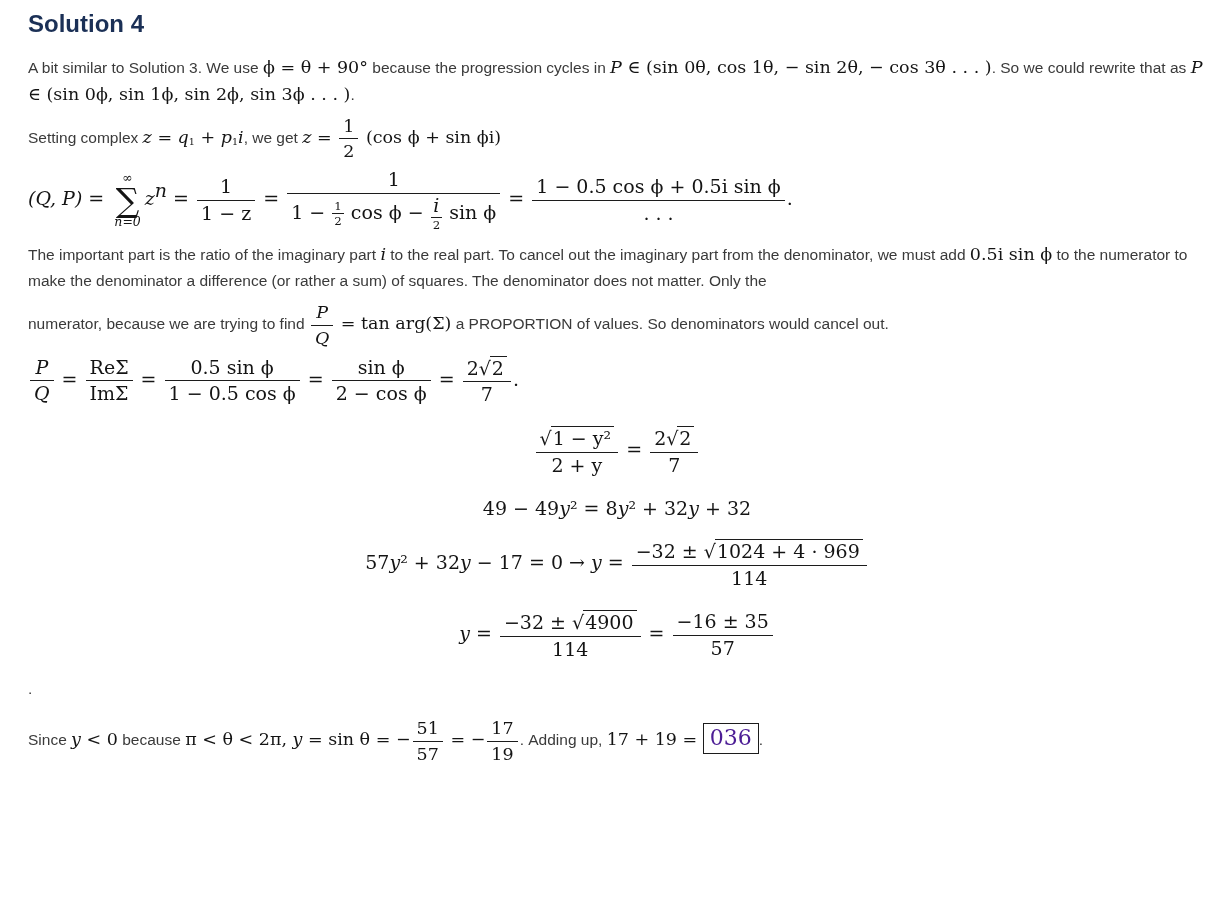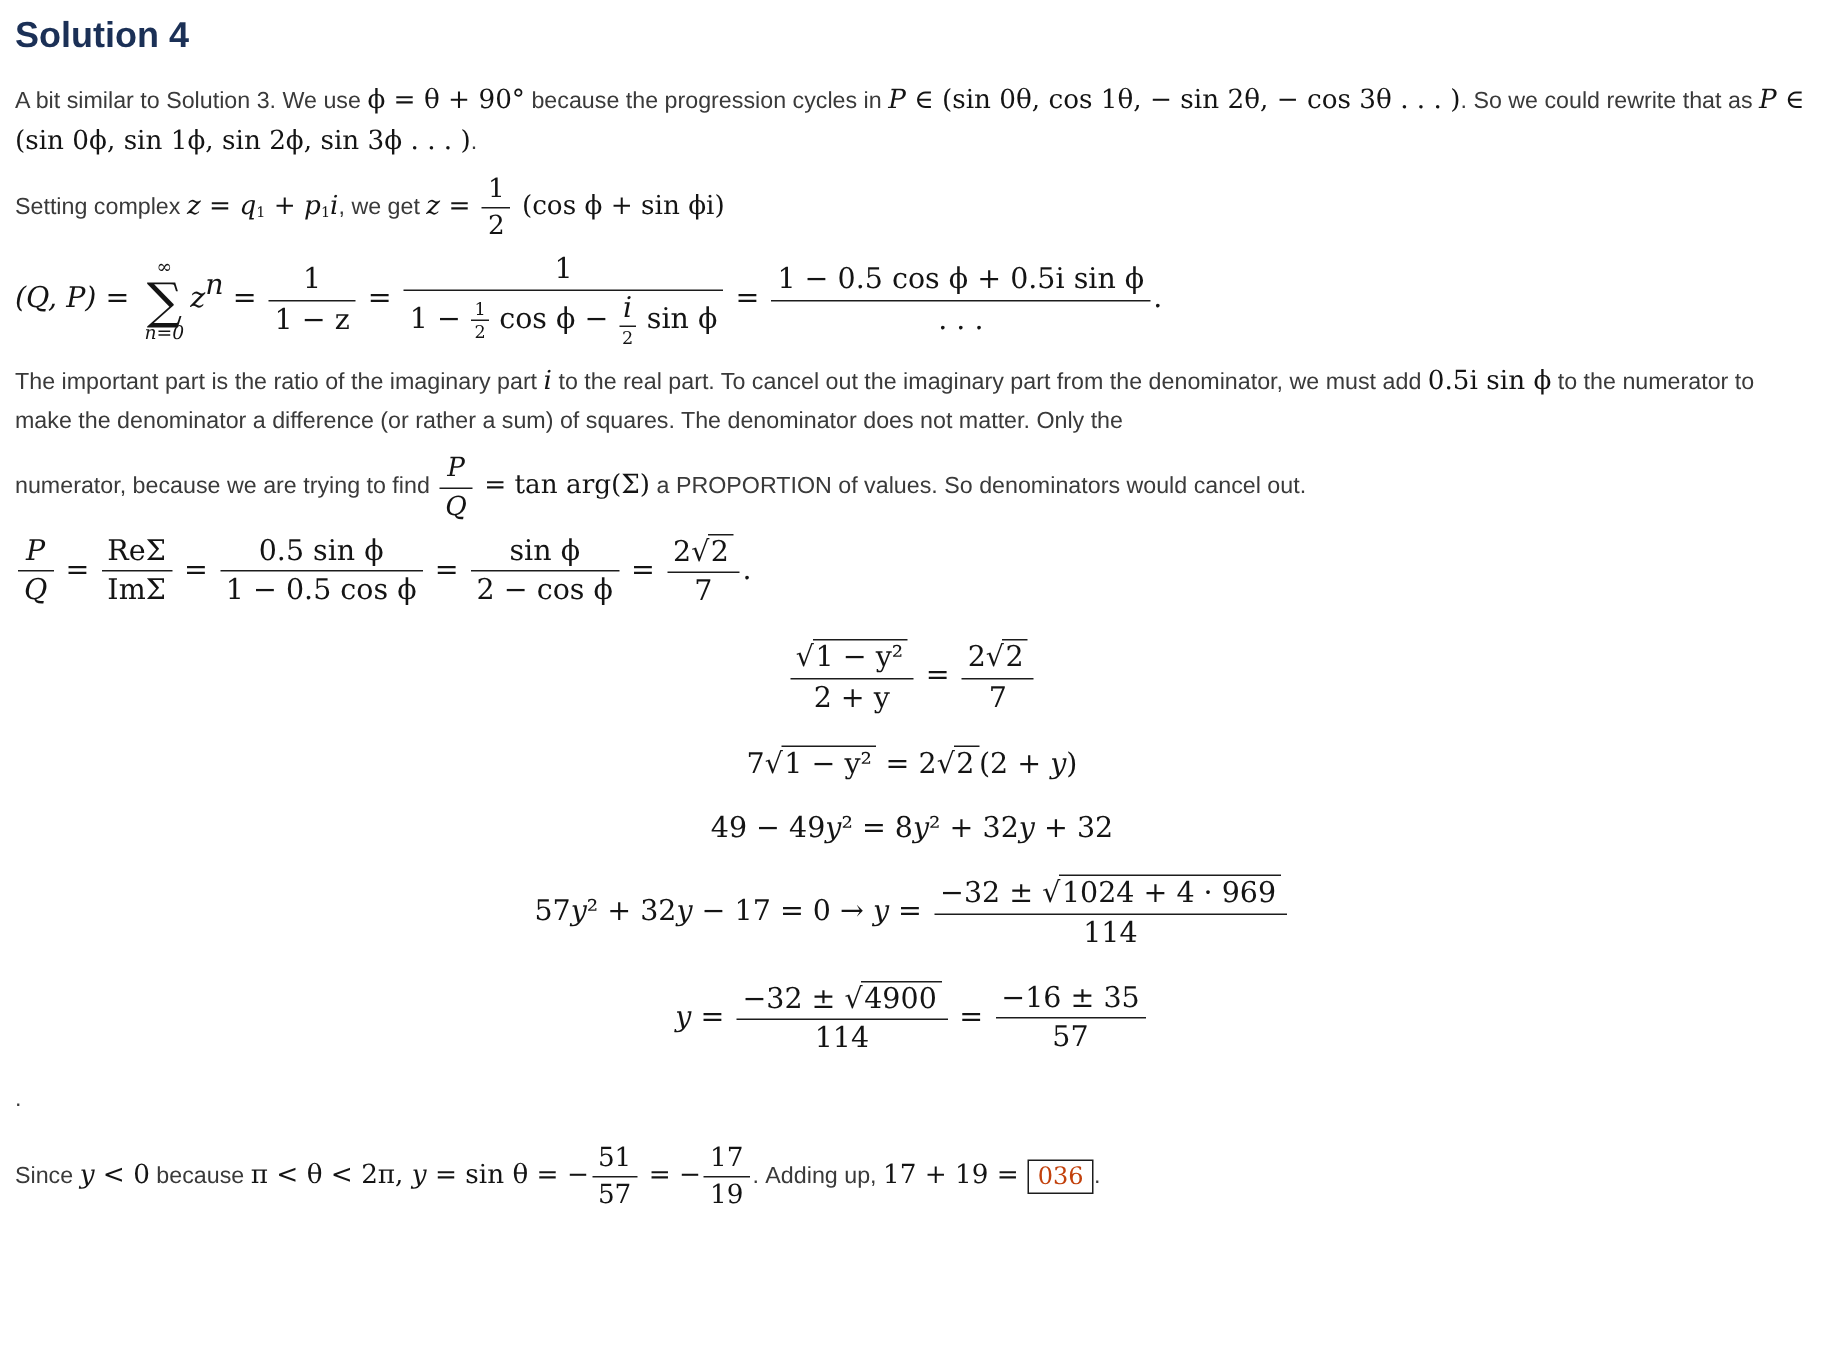--- a/index.html
+++ b/index.html
@@ -1,19 +1,19 @@
 <!DOCTYPE html>
 <html><head>
 <meta charset="utf-8">
 <style>
   *{box-sizing:border-box}
   html,body{margin:0;padding:0}
   body{width:1216px;height:909px;background:#ffffff;overflow:hidden;
        font-family:"Liberation Sans",sans-serif;color:#3a3a3a}
-  .page{padding:6px 10px 0 10px}
+  .page{padding:6px 10px 0 28px}
   h1{font-size:24px;line-height:28px;font-weight:700;color:#1b3056;
      margin:4px 0 16px;font-family:"Liberation Sans",sans-serif}
   p.body{font-size:15.5px;line-height:26px;margin:0 0 8px}
   .m,.mi{font-family:"DejaVu Serif",serif;font-size:17.5px;color:#141414}
   .mi{font-style:italic}
   .frac{display:inline-block;vertical-align:middle;text-align:center;line-height:1.15;
         margin:0 2px;font-family:"DejaVu Serif",serif;color:#141414;font-size:17.5px}
   .frac>.fn{display:block;padding:0 4px 2px}
   .frac>.fd{display:block;border-top:1.4px solid #1c1c1c;padding:2px 4px 0}
   .sfrac{display:inline-block;vertical-align:middle;text-align:center;line-height:1.05;
@@ -27,21 +27,21 @@
   .sqrt{white-space:nowrap;display:inline-block}
   .sqrt>.rg{display:inline-block}
   .sqrt>.rc{display:inline-block;border-top:1.4px solid #1c1c1c;margin-left:-1px;
             padding:0 3px 0 2px;line-height:1.2}
   .eqline{margin:4px 0 10px;font-family:"DejaVu Serif",serif;font-size:18px;color:#141414}
   .eqline .m,.eqline .mi,.eqline .frac{font-size:19px}
   .disp{text-align:center;margin:20px 0;font-family:"DejaVu Serif",serif;
         font-size:19px;color:#141414}
   .disp .m,.disp .mi,.disp .frac{font-size:19px}
   .boxed{display:inline-block;border:1.4px solid #1c1c1c;padding:0 6px;line-height:1.3;
-         font-family:"DejaVu Serif",serif;font-size:16px;color:#c2410c}
+         font-family:"DejaVu Serif",serif;font-size:22px;color:#4c1d95}
   sub.ss,sup.ss{font-size:.62em;line-height:0}
   sup.ss{vertical-align:.45em}
   sub.ss{vertical-align:-.2em}
   .dotline{font-size:15.5px;margin:18px 0 8px}
   p.final{margin-top:20px}
 </style>
 </head>
 <body>
 
 <div class="page">
@@ -61,21 +61,20 @@
 
   <p class="body"><span class="t">The important part is the ratio of the imaginary part </span><span class="mi">i</span><span class="t"> to the real part. To cancel out the imaginary part from the denominator, we must add </span><span class="m">0.5i sin ϕ</span><span class="t"> to the numerator to make the denominator a difference (or rather a sum) of squares. The denominator does not matter. Only the</span></p>
 
   <p class="body"><span class="t">numerator, because we are trying to find </span><span class="frac"><span class="fn mi">P</span><span class="fd mi">Q</span></span><span class="m"> = tan arg(Σ)</span><span class="t"> a PROPORTION of values. So denominators would cancel out.</span></p>
 
   <div class="eqline"><span class="frac"><span class="fn mi">P</span><span class="fd mi">Q</span></span><span class="m"> = </span><span class="frac"><span class="fn">ReΣ</span><span class="fd">ImΣ</span></span><span class="m"> = </span><span class="frac"><span class="fn">0.5 sin ϕ</span><span class="fd">1 − 0.5 cos ϕ</span></span><span class="m"> = </span><span class="frac"><span class="fn">sin ϕ</span><span class="fd">2 − cos ϕ</span></span><span class="m"> = </span><span class="frac"><span class="fn"><span>2</span><span class="sqrt"><span class="rg">√</span><span class="rc">2</span></span></span><span class="fd">7</span></span><span class="m">.</span></div>
 
 
   <div class="disp"><span class="frac"><span class="fn"><span class="sqrt"><span class="rg">√</span><span class="rc">1 − y²</span></span></span><span class="fd">2 + y</span></span><span class="m"> = </span><span class="frac"><span class="fn"><span>2</span><span class="sqrt"><span class="rg">√</span><span class="rc">2</span></span></span><span class="fd">7</span></span></div>
 
-  <div class="disp"><span class="m">7</span><span class="sqrt"><span class="rg">√</span><span class="rc">1 − y²</span></span><span class="m"> = 2</span><span class="sqrt"><span class="rg">√</span><span class="rc">2</span></span><span class="m">(2 + </span><span class="mi">y</span><span class="m">)</span></div>
 
   <div class="disp"><span class="m">49 − 49</span><span class="mi">y</span><span class="m">² = 8</span><span class="mi">y</span><span class="m">² + 32</span><span class="mi">y</span><span class="m"> + 32</span></div>
 
   <div class="disp"><span class="m">57</span><span class="mi">y</span><span class="m">² + 32</span><span class="mi">y</span><span class="m"> − 17 = 0 → </span><span class="mi">y</span><span class="m"> = </span><span class="frac"><span class="fn"><span>−32 ± </span><span class="sqrt"><span class="rg">√</span><span class="rc">1024 + 4 · 969</span></span></span><span class="fd">114</span></span></div>
 
   <div class="disp"><span class="mi">y</span><span class="m"> = </span><span class="frac"><span class="fn"><span>−32 ± </span><span class="sqrt"><span class="rg">√</span><span class="rc">4900</span></span></span><span class="fd">114</span></span><span class="m"> = </span><span class="frac"><span class="fn">−16 ± 35</span><span class="fd">57</span></span></div>
 
   <p class="dotline">.</p>
 
   <p class="body final"><span class="t">Since </span><span class="mi">y</span><span class="m"> &lt; 0</span><span class="t"> because </span><span class="m">π &lt; θ &lt; 2π, </span><span class="mi">y</span><span class="m"> = sin θ = −</span><span class="frac"><span class="fn">51</span><span class="fd">57</span></span><span class="m"> = −</span><span class="frac"><span class="fn">17</span><span class="fd">19</span></span><span class="t">. Adding up, </span><span class="m">17 + 19 = </span><span class="boxed">036</span><span class="t">.</span></p>

